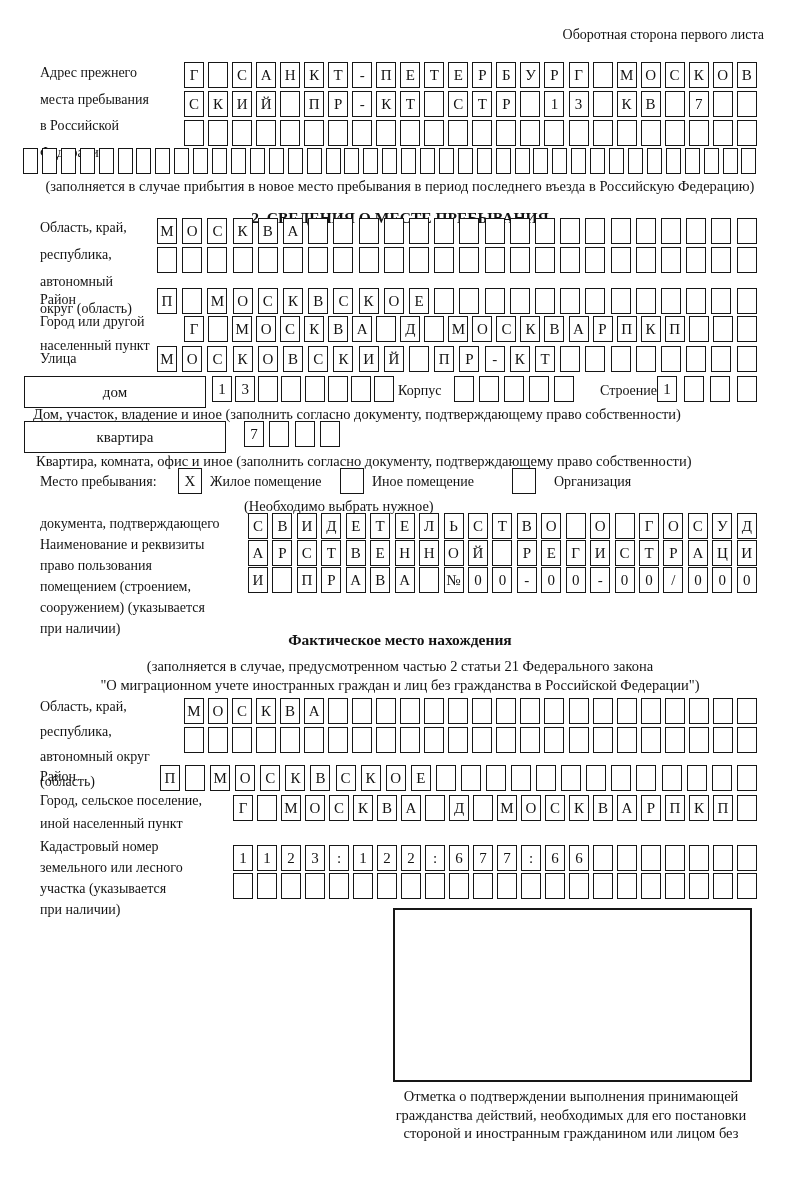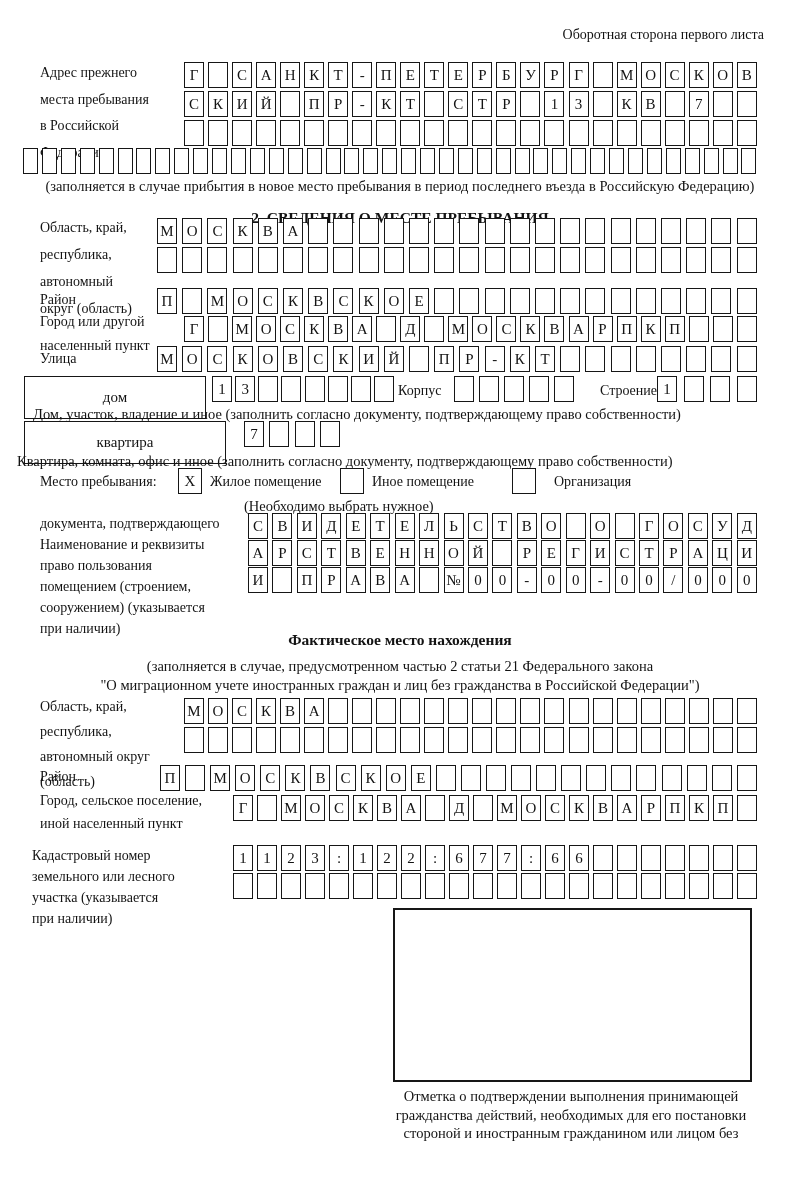--- a/index.html
+++ b/index.html
@@ -10,21 +10,21 @@
   .abs{position:absolute;}
   .lbl{position:absolute;font-size:14px;line-height:26px;white-space:nowrap;}
   .row{position:absolute;display:flex;justify-content:space-between;}
   .cell{
     width:20px;height:26px;border:1.6px solid #161616;box-sizing:border-box;
     display:flex;align-items:center;justify-content:center;
     font-size:15px;line-height:1;background:#fff;flex:0 0 auto;
   }
   .narrow .cell{width:15px;}
   .wbox{
-    position:absolute;height:43px;border:1.8px solid #161616;box-sizing:border-box;
+    position:absolute;height:32px;border:1.8px solid #161616;box-sizing:border-box;
     display:flex;align-items:center;justify-content:center;font-size:15px;background:#fff;
   }
   .cbox{
     position:absolute;width:24px;height:26px;border:1.8px solid #161616;box-sizing:border-box;
     display:flex;align-items:center;justify-content:center;font-size:15px;background:#fff;
   }
   .center{position:absolute;left:0;width:100%;text-align:center;}
   .cap{font-size:14.5px;line-height:18px;}
   .bold{font-weight:bold;}
   .stamp{
@@ -342,21 +342,21 @@
     </div>
   <div class="lbl cap" style="left:33px;top:405px;">Дом, участок, владение и иное (заполнить согласно документу, подтверждающему право собственности)</div>
 
   <div class="wbox" style="left:24px;top:421px;width:202px;">квартира</div>
   <div class="row" style="left:244px;top:421px;width:96px;">
       <span class="cell">7</span>
       <span class="cell"></span>
       <span class="cell"></span>
       <span class="cell"></span>
     </div>
-  <div class="lbl cap" style="left:17px;top:452px;">Квартира, комната, офис и иное (заполнить согласно документу, подтверждающему право собственности)</div>
+  <div class="lbl cap" style="left:36px;top:452px;">Квартира, комната, офис и иное (заполнить согласно документу, подтверждающему право собственности)</div>
 
   <div class="lbl" style="left:40px;top:469px;">Место пребывания:</div>
   <span class="cbox" style="left:178px;top:468px;">X</span>
   <div class="lbl" style="left:210px;top:469px;">Жилое помещение</div>
   <span class="cbox" style="left:340px;top:468px;"></span>
   <div class="lbl" style="left:372px;top:469px;">Иное помещение</div>
   <span class="cbox" style="left:512px;top:468px;"></span>
   <div class="lbl" style="left:554px;top:469px;">Организация</div>
   <div class="lbl cap" style="left:244px;top:497px;">(Необходимо выбрать нужное)</div>
 
@@ -551,21 +551,21 @@
       <span class="cell">К</span>
       <span class="cell">В</span>
       <span class="cell">А</span>
       <span class="cell">Р</span>
       <span class="cell">П</span>
       <span class="cell">К</span>
       <span class="cell">П</span>
       <span class="cell"></span>
     </div>
 
-  <div class="lbl" style="left:32px;top:836px;line-height:21px;margin-top:9px;">
+  <div class="lbl" style="left:40px;top:836px;line-height:21px;">
       <div>Кадастровый номер</div>
       <div>земельного или лесного</div>
       <div>участка (указывается</div>
       <div>при наличии)</div>
     </div>
   <div class="row" style="left:233px;top:845px;width:524px;">
       <span class="cell">1</span>
       <span class="cell">1</span>
       <span class="cell">2</span>
       <span class="cell">3</span>

